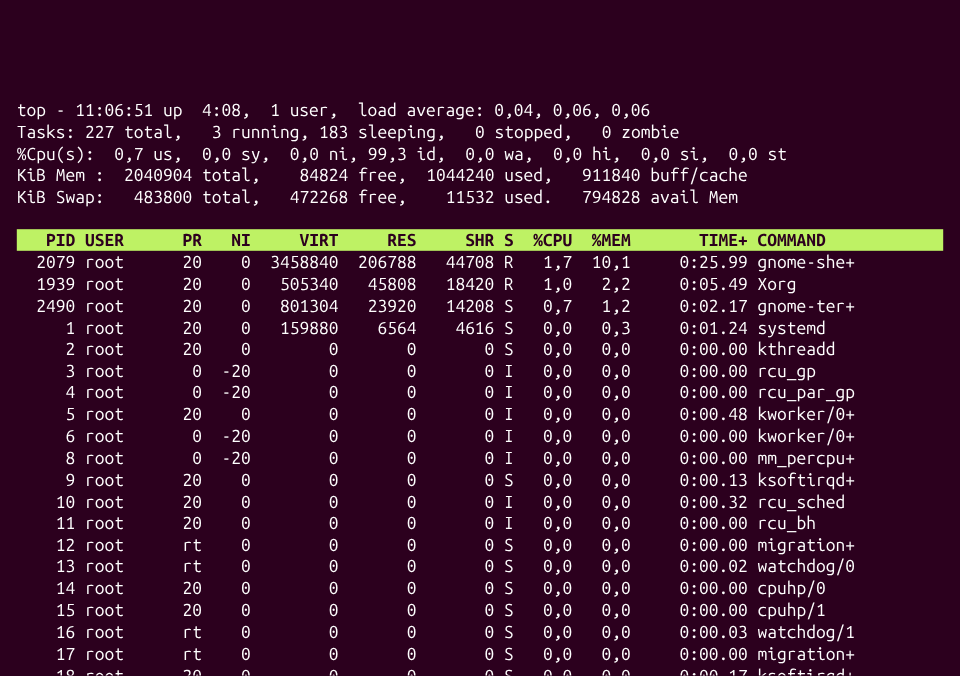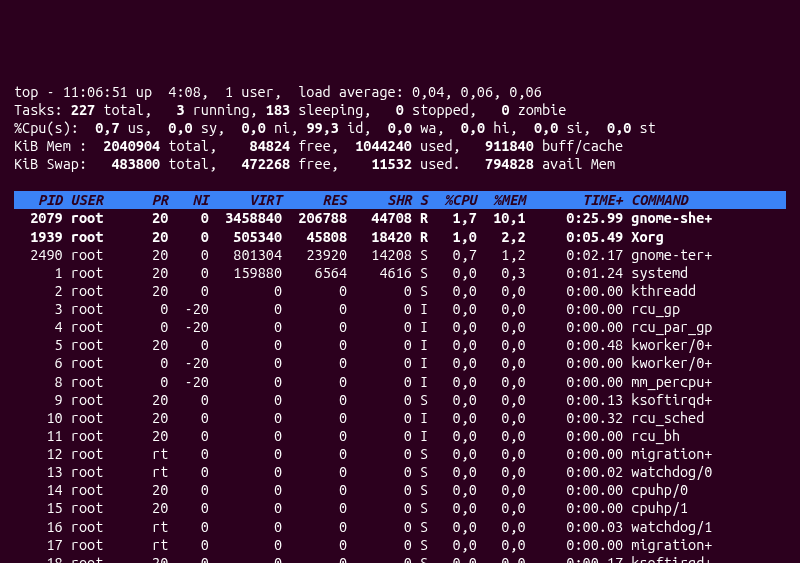--- a/index.html
+++ b/index.html
@@ -10,27 +10,26 @@
     font-size:14.5px;
     line-height:1.25;
     width:800px;
     height:563px;
     overflow:hidden;
     padding:10px 14px;
     box-sizing:border-box;
     white-space:pre;
   }
   .row{display:block}
-  .bold{font-weight:bold}
+  .bold{font-weight:normal}
   .hdr{
-    background:#3b82f6;
+    background:#bef264;
     color:#2c001e;
     font-weight:bold;
     display:block;
-    font-style:italic;
   }
 </style>
 </head>
 <body>
 
 
 
 <div id="root"><span class="row">top - 11:06:51 up  4:08,  1 user,  load average: 0,04, 0,06, 0,06</span><span class="row"><span class="">Tasks:</span> <span class="bold">227</span> <span class="">total,</span>   <span class="bold">3</span> <span class="">running,</span> <span class="bold">183</span> <span class="">sleeping,</span>   <span class="bold">0</span> <span class="">stopped,</span>   <span class="bold">0</span> <span class="">zombie</span></span><span class="row"><span class="">%Cpu(s):</span>  <span class="bold">0,7</span> <span class="">us,</span>  <span class="bold">0,0</span> <span class="">sy,</span>  <span class="bold">0,0</span> <span class="">ni,</span> <span class="bold">99,3</span> <span class="">id,</span>  <span class="bold">0,0</span> <span class="">wa,</span>  <span class="bold">0,0</span> <span class="">hi,</span>  <span class="bold">0,0</span> <span class="">si,</span>  <span class="bold">0,0</span> <span class="">st</span></span><span class="row"><span class="">KiB Mem :</span> <span class="bold"> 2040904</span> <span class="">total,</span>   <span class="bold"> 84824</span> <span class="">free,</span>  <span class="bold">1044240</span> <span class="">used,</span>   <span class="bold">911840</span> <span class="">buff/cache</span></span><span class="row"><span class="">KiB Swap:</span>  <span class="bold"> 483800</span> <span class="">total,</span>   <span class="bold">472268</span> <span class="">free,</span>    <span class="bold">11532</span> <span class="">used.</span>   <span class="bold">794828</span> <span class="">avail Mem</span></span><span class="row"> </span><span class="row hdr"><span class="">   PID</span> <span class="">USER     </span><span class=""> PR</span> <span class="">  NI</span> <span class="">    VIRT</span> <span class="">    RES</span> <span class="">    SHR</span><span class=""> S</span> <span class=""> %CPU</span> <span class=""> %MEM</span>   <span class="">    TIME+</span> <span class="">COMMAND   </span></span><span class="row bold"><span class="">  2079</span> <span class="">root     </span><span class=""> 20</span> <span class="">   0</span> <span class=""> 3458840</span> <span class=""> 206788</span> <span class="">  44708</span><span class=""> R</span> <span class="">  1,7</span> <span class=""> 10,1</span>   <span class="">  0:25.99</span> <span class="">gnome-she+</span></span><span class="row bold"><span class="">  1939</span> <span class="">root     </span><span class=""> 20</span> <span class="">   0</span> <span class="">  505340</span> <span class="">  45808</span> <span class="">  18420</span><span class=""> R</span> <span class="">  1,0</span> <span class="">  2,2</span>   <span class="">  0:05.49</span> <span class="">Xorg</span></span><span class="row "><span class="">  2490</span> <span class="">root     </span><span class=""> 20</span> <span class="">   0</span> <span class="">  801304</span> <span class="">  23920</span> <span class="">  14208</span><span class=""> S</span> <span class="">  0,7</span> <span class="">  1,2</span>   <span class="">  0:02.17</span> <span class="">gnome-ter+</span></span><span class="row "><span class="">     1</span> <span class="">root     </span><span class=""> 20</span> <span class="">   0</span> <span class="">  159880</span> <span class="">   6564</span> <span class="">   4616</span><span class=""> S</span> <span class="">  0,0</span> <span class="">  0,3</span>   <span class="">  0:01.24</span> <span class="">systemd</span></span><span class="row "><span class="">     2</span> <span class="">root     </span><span class=""> 20</span> <span class="">   0</span> <span class="">       0</span> <span class="">      0</span> <span class="">      0</span><span class=""> S</span> <span class="">  0,0</span> <span class="">  0,0</span>   <span class="">  0:00.00</span> <span class="">kthreadd</span></span><span class="row "><span class="">     3</span> <span class="">root     </span><span class="">  0</span> <span class=""> -20</span> <span class="">       0</span> <span class="">      0</span> <span class="">      0</span><span class=""> I</span> <span class="">  0,0</span> <span class="">  0,0</span>   <span class="">  0:00.00</span> <span class="">rcu_gp</span></span><span class="row "><span class="">     4</span> <span class="">root     </span><span class="">  0</span> <span class=""> -20</span> <span class="">       0</span> <span class="">      0</span> <span class="">      0</span><span class=""> I</span> <span class="">  0,0</span> <span class="">  0,0</span>   <span class="">  0:00.00</span> <span class="">rcu_par_gp</span></span><span class="row "><span class="">     5</span> <span class="">root     </span><span class=""> 20</span> <span class="">   0</span> <span class="">       0</span> <span class="">      0</span> <span class="">      0</span><span class=""> I</span> <span class="">  0,0</span> <span class="">  0,0</span>   <span class="">  0:00.48</span> <span class="">kworker/0+</span></span><span class="row "><span class="">     6</span> <span class="">root     </span><span class="">  0</span> <span class=""> -20</span> <span class="">       0</span> <span class="">      0</span> <span class="">      0</span><span class=""> I</span> <span class="">  0,0</span> <span class="">  0,0</span>   <span class="">  0:00.00</span> <span class="">kworker/0+</span></span><span class="row "><span class="">     8</span> <span class="">root     </span><span class="">  0</span> <span class=""> -20</span> <span class="">       0</span> <span class="">      0</span> <span class="">      0</span><span class=""> I</span> <span class="">  0,0</span> <span class="">  0,0</span>   <span class="">  0:00.00</span> <span class="">mm_percpu+</span></span><span class="row "><span class="">     9</span> <span class="">root     </span><span class=""> 20</span> <span class="">   0</span> <span class="">       0</span> <span class="">      0</span> <span class="">      0</span><span class=""> S</span> <span class="">  0,0</span> <span class="">  0,0</span>   <span class="">  0:00.13</span> <span class="">ksoftirqd+</span></span><span class="row "><span class="">    10</span> <span class="">root     </span><span class=""> 20</span> <span class="">   0</span> <span class="">       0</span> <span class="">      0</span> <span class="">      0</span><span class=""> I</span> <span class="">  0,0</span> <span class="">  0,0</span>   <span class="">  0:00.32</span> <span class="">rcu_sched</span></span><span class="row "><span class="">    11</span> <span class="">root     </span><span class=""> 20</span> <span class="">   0</span> <span class="">       0</span> <span class="">      0</span> <span class="">      0</span><span class=""> I</span> <span class="">  0,0</span> <span class="">  0,0</span>   <span class="">  0:00.00</span> <span class="">rcu_bh</span></span><span class="row "><span class="">    12</span> <span class="">root     </span><span class=""> rt</span> <span class="">   0</span> <span class="">       0</span> <span class="">      0</span> <span class="">      0</span><span class=""> S</span> <span class="">  0,0</span> <span class="">  0,0</span>   <span class="">  0:00.00</span> <span class="">migration+</span></span><span class="row "><span class="">    13</span> <span class="">root     </span><span class=""> rt</span> <span class="">   0</span> <span class="">       0</span> <span class="">      0</span> <span class="">      0</span><span class=""> S</span> <span class="">  0,0</span> <span class="">  0,0</span>   <span class="">  0:00.02</span> <span class="">watchdog/0</span></span><span class="row "><span class="">    14</span> <span class="">root     </span><span class=""> 20</span> <span class="">   0</span> <span class="">       0</span> <span class="">      0</span> <span class="">      0</span><span class=""> S</span> <span class="">  0,0</span> <span class="">  0,0</span>   <span class="">  0:00.00</span> <span class="">cpuhp/0</span></span><span class="row "><span class="">    15</span> <span class="">root     </span><span class=""> 20</span> <span class="">   0</span> <span class="">       0</span> <span class="">      0</span> <span class="">      0</span><span class=""> S</span> <span class="">  0,0</span> <span class="">  0,0</span>   <span class="">  0:00.00</span> <span class="">cpuhp/1</span></span><span class="row "><span class="">    16</span> <span class="">root     </span><span class=""> rt</span> <span class="">   0</span> <span class="">       0</span> <span class="">      0</span> <span class="">      0</span><span class=""> S</span> <span class="">  0,0</span> <span class="">  0,0</span>   <span class="">  0:00.03</span> <span class="">watchdog/1</span></span><span class="row "><span class="">    17</span> <span class="">root     </span><span class=""> rt</span> <span class="">   0</span> <span class="">       0</span> <span class="">      0</span> <span class="">      0</span><span class=""> S</span> <span class="">  0,0</span> <span class="">  0,0</span>   <span class="">  0:00.00</span> <span class="">migration+</span></span><span class="row "><span class="">    18</span> <span class="">root     </span><span class=""> 20</span> <span class="">   0</span> <span class="">       0</span> <span class="">      0</span> <span class="">      0</span><span class=""> S</span> <span class="">  0,0</span> <span class="">  0,0</span>   <span class="">  0:00.17</span> <span class="">ksoftirqd+</span></span></div>
 
 

